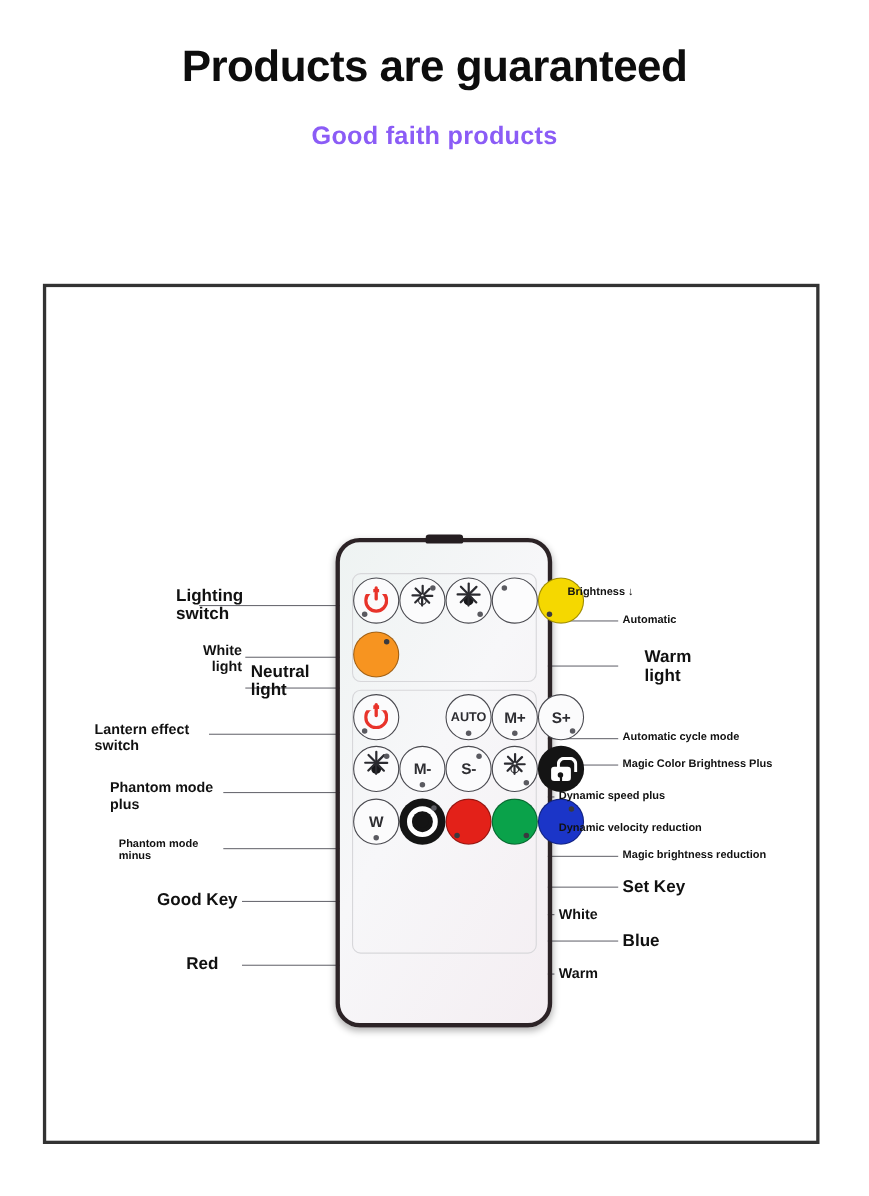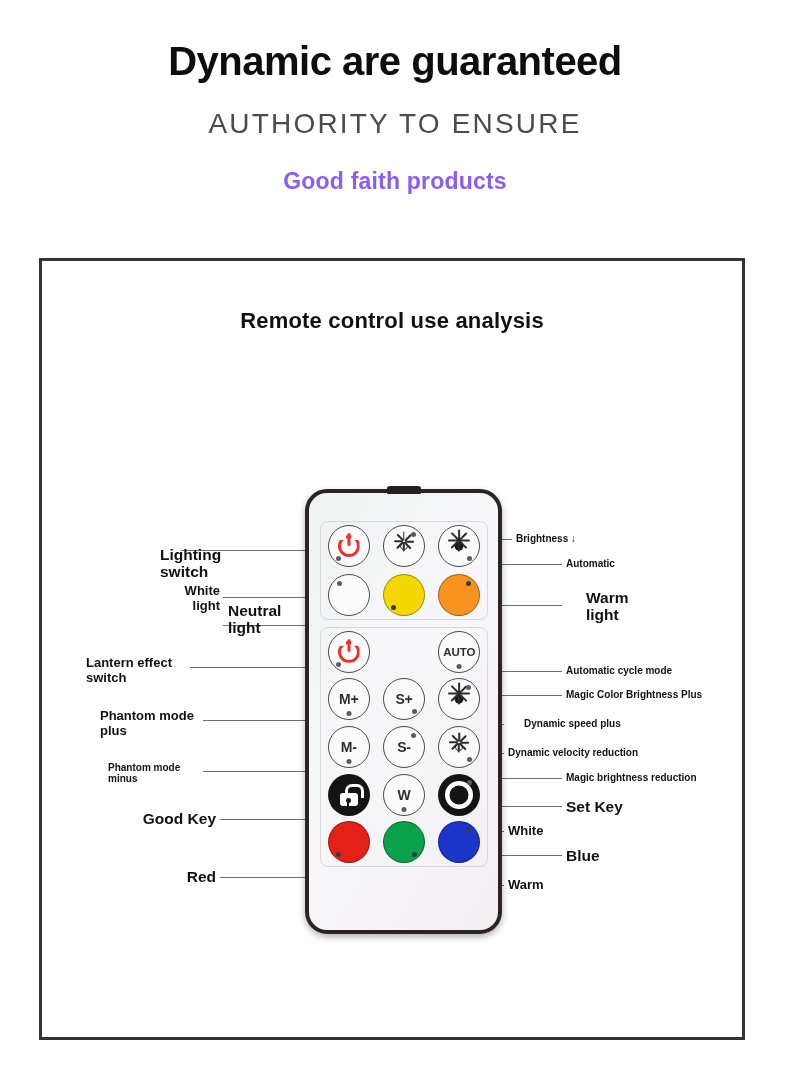--- a/index.html
+++ b/index.html
@@ -63,21 +63,21 @@
   }
   .section{
     position:absolute; left:11px; width:168px;
     border:1px solid #d7d7da; border-radius:8px;
     box-sizing:border-box;
   }
   #sec-top{ top:28px; height:99px; }
   #sec-mid{ top:134px; height:240px; }
   .grid{
     position:absolute; inset:0;
-    display:grid; grid-template-columns:repeat(3,1fr);
+    display:grid; grid-template-columns:repeat(5,1fr);
     align-items:center; justify-items:center;
   }
   #sec-top .grid{ grid-template-rows:repeat(2,1fr); }
   #sec-mid .grid{ grid-template-rows:repeat(5,1fr); }
 
   .btn{
     position:relative;
     width:42px;height:42px;border-radius:50%;
     display:flex;align-items:center;justify-content:center;
     box-sizing:border-box;
@@ -187,27 +187,25 @@
   .cl-lg{ font-size:15.5px; font-weight:bold; }
   .cl-md{ font-size:13px; font-weight:bold; }
   .cl-sm{ font-size:10px; font-weight:bold; }
   .ta-r{ text-align:right; }
   .ta-l{ text-align:left; }
 </style>
 </head>
 <body>
 
 <div class="headings">
-  <div class="h1">Dynamic are guaranteed</div>
-  <div class="h2">AUTHORITY TO ENSURE</div>
+  <div class="h1">Products are guaranteed</div>
   <div class="h3">Good faith products</div>
 </div>
 
 <div class="panel">
-  <div class="panel-title">Remote control use analysis</div>
 
   <div class="remote-wrap">
 
     <div class="wire" style="left:139px; top:289px; width:128px;"></div>
     <div class="wire" style="left:181px; top:336px; width:86px;"></div>
     <div class="wire" style="left:181px; top:364px; width:86px;"></div>
     <div class="wire" style="left:148px; top:406px; width:119px;"></div>
     <div class="wire" style="left:161px; top:459px; width:106px;"></div>
     <div class="wire" style="left:161px; top:510px; width:106px;"></div>
     <div class="wire" style="left:178px; top:558px; width:89px;"></div>
@@ -371,54 +369,54 @@
             <div class="dot br dark"></div>
           </div>
           <div class="btn solid" style="background:#1b35c8;">
             <div class="dot tr dark"></div>
           </div>
         </div>
       </div>
 
     </div>
 
-    <div class="callout cl-lg ta-l" style="left:118px; top:285px; width:110px; white-space:pre-line;">Lighting
+    <div class="callout cl-lg ta-l" style="left:118px; top:272px; width:110px; white-space:pre-line;">Lighting
 switch</div>
 
     <div class="callout cl-md ta-r" style="left:118px; top:323px; width:60px; white-space:pre-line;">White
 light</div>
 
     <div class="callout cl-lg ta-l" style="left:186px; top:341px; width:80px; white-space:pre-line;">Neutral
 light</div>
 
     <div class="callout cl-md ta-l" style="left:44px; top:395px; width:105px; white-space:pre-line;">Lantern effect
 switch</div>
 
     <div class="callout cl-md ta-l" style="left:58px; top:448px; width:104px; white-space:pre-line;">Phantom mode
 plus</div>
 
     <div class="callout cl-sm ta-l" style="left:66px; top:501px; width:96px; white-space:pre-line;">Phantom mode
 minus</div>
 
     <div class="callout cl-lg ta-r" style="left:90px; top:549px; width:84px;">Good Key</div>
 
-    <div class="callout cl-lg ta-r" style="left:90px; top:607px; width:84px;">Red</div>
+    <div class="callout cl-lg ta-r" style="left:100px; top:607px; width:84px;text-align:center;">Red</div>
 
     <div class="callout cl-sm ta-l" style="left:474px; top:272px; width:120px;">Brightness ↓</div>
 
     <div class="callout cl-sm ta-l" style="left:524px; top:297px; width:110px;">Automatic</div>
 
     <div class="callout cl-lg ta-l" style="left:544px; top:328px; width:80px; white-space:pre-line;">Warm
 light</div>
 
     <div class="callout cl-sm ta-l" style="left:524px; top:404px; width:170px;">Automatic cycle mode</div>
 
     <div class="callout cl-sm ta-l" style="left:524px; top:428px; width:180px;">Magic Color Brightness Plus</div>
 
-    <div class="callout cl-sm ta-l" style="left:466px; top:457px; width:160px;margin-left:16px;">Dynamic speed plus</div>
+    <div class="callout cl-sm ta-l" style="left:466px; top:457px; width:160px;">Dynamic speed plus</div>
 
     <div class="callout cl-sm ta-l" style="left:466px; top:486px; width:180px;">Dynamic velocity reduction</div>
 
     <div class="callout cl-sm ta-l" style="left:524px; top:511px; width:180px;">Magic brightness reduction</div>
 
     <div class="callout cl-lg ta-l" style="left:524px; top:537px; width:90px;">Set Key</div>
 
     <div class="callout cl-md ta-l" style="left:466px; top:563px; width:70px;">White</div>
 
     <div class="callout cl-lg ta-l" style="left:524px; top:586px; width:70px;">Blue</div>

